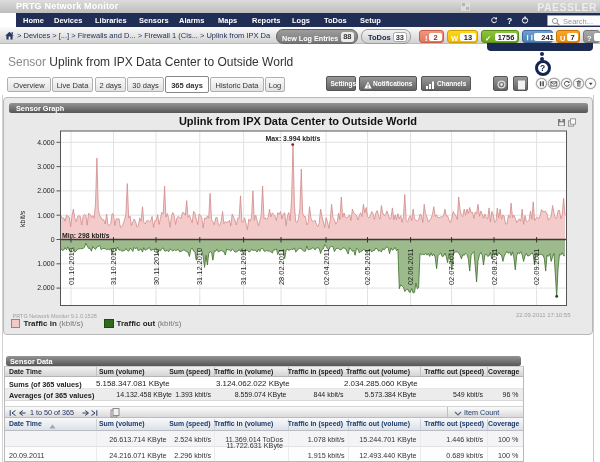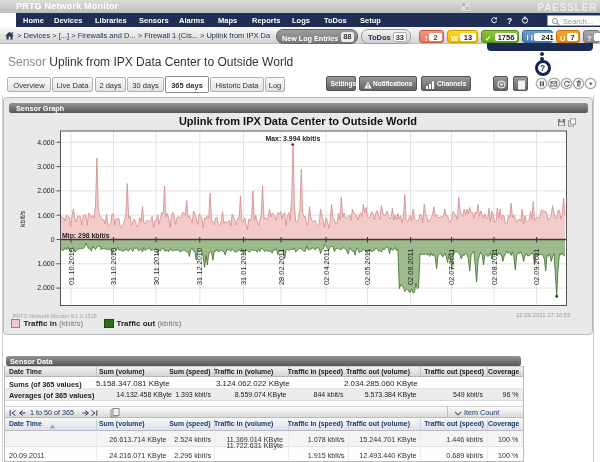--- a/index.html
+++ b/index.html
@@ -403,21 +403,21 @@
 <div class="cell" style="left:1px;top:75px;width:519px;height:16px;background:#f4f4f6;border-bottom:1px solid #e2e2e2;box-sizing:border-box;"></div>
 <div class="cell" style="left:92.5px;top:75px;width:1px;height:16px;background:#ebebeb;"></div>
 <div class="cell" style="left:210.5px;top:75px;width:1px;height:16px;background:#ebebeb;"></div>
 <div class="cell" style="left:284.5px;top:75px;width:1px;height:16px;background:#ebebeb;"></div>
 <div class="cell" style="left:345px;top:75px;width:1px;height:16px;background:#ebebeb;"></div>
 <div class="cell" style="left:416.5px;top:75px;width:1px;height:16px;background:#ebebeb;"></div>
 <div class="cell" style="left:483.5px;top:75px;width:1px;height:16px;background:#ebebeb;"></div>
 <div class="cell" style="left:6px;top:79px;font-size:7.2px;font-weight:normal;color:#333;margin-top:32px;">21.09.2011</div>
 <div class="cell rt2" style="left:43.5px;top:79px;width:120px;font-size:7.2px;font-weight:normal;color:#333;">26.613.714 KByte</div>
 <div class="cell rt2" style="left:88px;top:79px;width:120px;font-size:7.2px;font-weight:normal;color:#333;">2.524 kbit/s</div>
-<div class="cell rt2" style="left:160px;top:79px;width:120px;font-size:7.2px;font-weight:normal;color:#333;">11.369.014 KByte</div>
+<div class="cell rt2" style="left:160px;top:79px;width:120px;font-size:7.2px;font-weight:normal;color:#333;">11.369.014 ToDos</div>
 <div class="cell rt2" style="left:221.5px;top:79px;width:120px;font-size:7.2px;font-weight:normal;color:#333;">1.078 kbit/s</div>
 <div class="cell rt2" style="left:293.5px;top:79px;width:120px;font-size:7.2px;font-weight:normal;color:#333;">15.244.701 KByte</div>
 <div class="cell rt2" style="left:360px;top:79px;width:120px;font-size:7.2px;font-weight:normal;color:#333;">1.446 kbit/s</div>
 <div class="cell rt2" style="left:395.5px;top:79px;width:120px;font-size:7.2px;font-weight:normal;color:#333;">100 %</div>
 <div class="cell" style="left:1px;top:91px;width:519px;height:15.5px;background:#fdfdfd;border-bottom:1px solid #e2e2e2;box-sizing:border-box;"></div>
 <div class="cell" style="left:92.5px;top:91px;width:1px;height:15.5px;background:#ebebeb;"></div>
 <div class="cell" style="left:210.5px;top:91px;width:1px;height:15.5px;background:#ebebeb;"></div>
 <div class="cell" style="left:284.5px;top:91px;width:1px;height:15.5px;background:#ebebeb;"></div>
 <div class="cell" style="left:345px;top:91px;width:1px;height:15.5px;background:#ebebeb;"></div>
 <div class="cell" style="left:416.5px;top:91px;width:1px;height:15.5px;background:#ebebeb;"></div>

